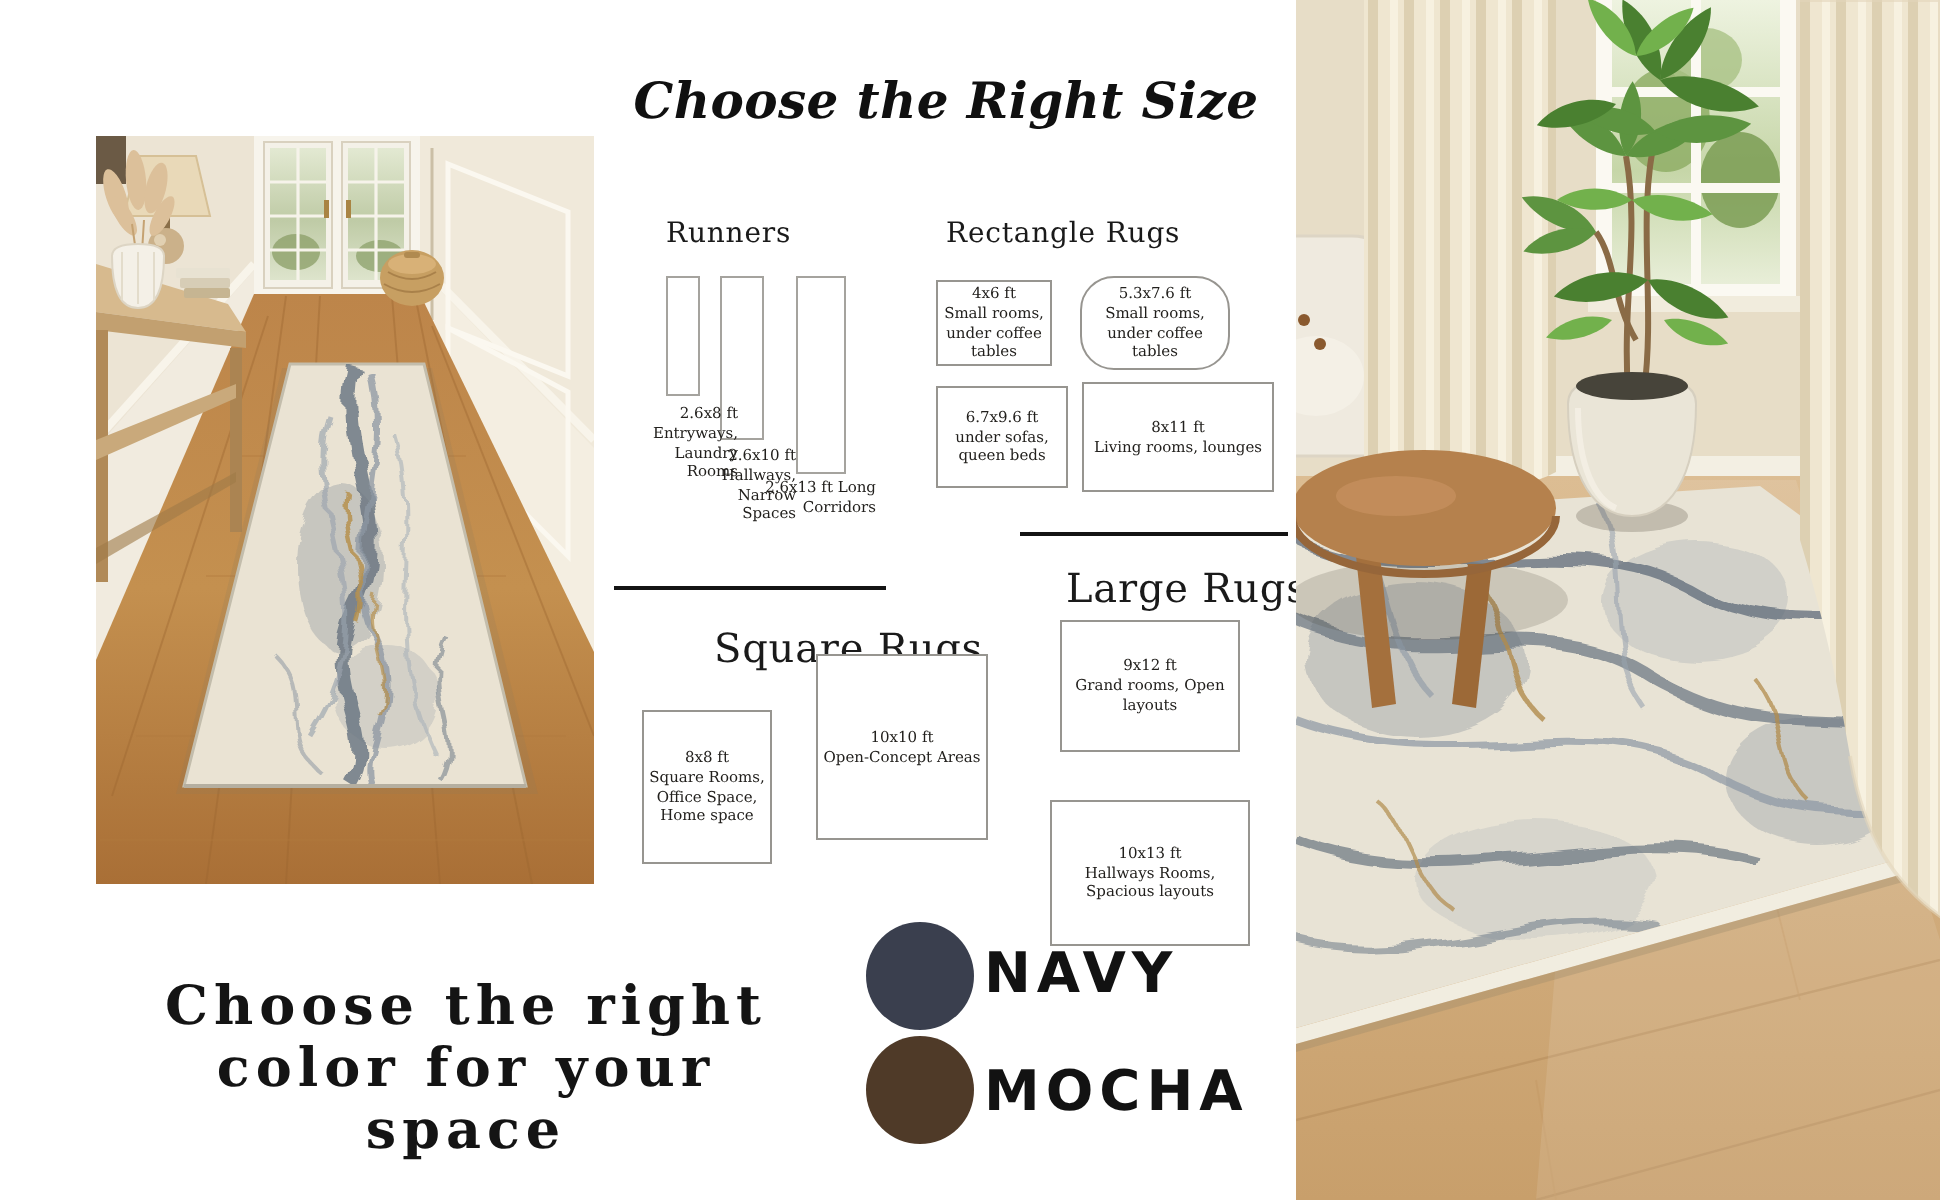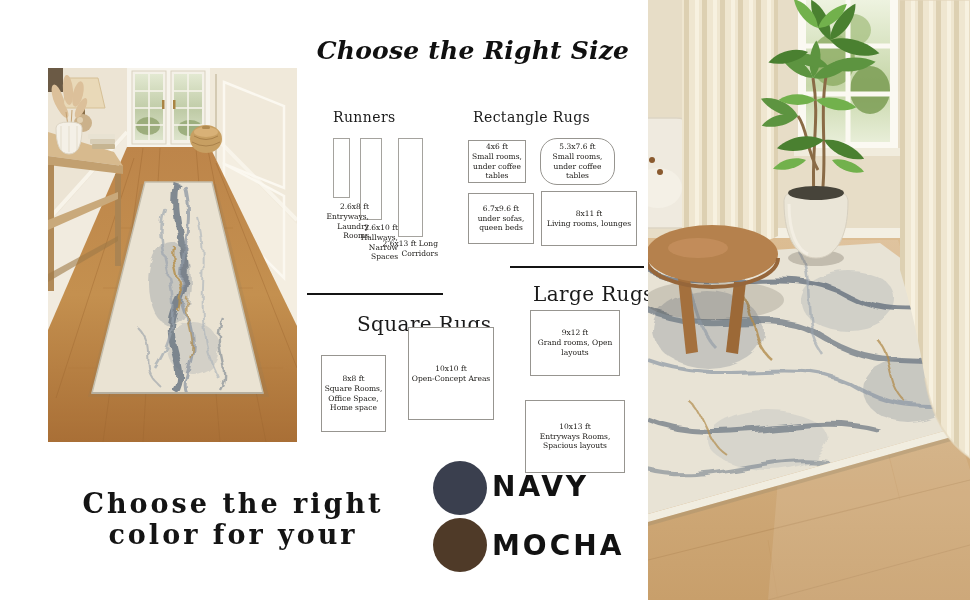--- a/index.html
+++ b/index.html
@@ -241,26 +241,27 @@
     <span class="sz">10x10 ft</span>
     <span>Open-Concept Areas</span>
   </div>
 
   <div class="abs szbox" style="left:530px;top:310px;width:90px;height:66px;">
     <span class="sz">9x12 ft</span>
     <span>Grand rooms, Open layouts</span>
   </div>
   <div class="abs szbox" style="left:525px;top:388px;width:100px;height:73px;margin-top:12px;">
     <span class="sz">10x13 ft</span>
-    <span>Entryways Rooms, Spacious layouts</span>
+    <span>Hallways Rooms, Spacious layouts</span>
   </div>
 
   <div class="abs color-title">
     <div>Choose the right</div>
     <div>color for your</div>
+    <div>space</div>
   </div>
 
   <div class="abs swatch navy" style="left:433px;top:461px;"></div>
   <div class="abs swatch-label" style="left:492px;top:470px;">NAVY</div>
   <div class="abs swatch mocha" style="left:433px;top:518px;"></div>
   <div class="abs swatch-label" style="left:492px;top:529px;">MOCHA</div>
 
   <svg class="photo abs" style="left:648px;top:0;" width="322" height="600" viewBox="0 0 322 600">
     <defs>
       <linearGradient id="floorR" x1="0" y1="0" x2="0" y2="1">

